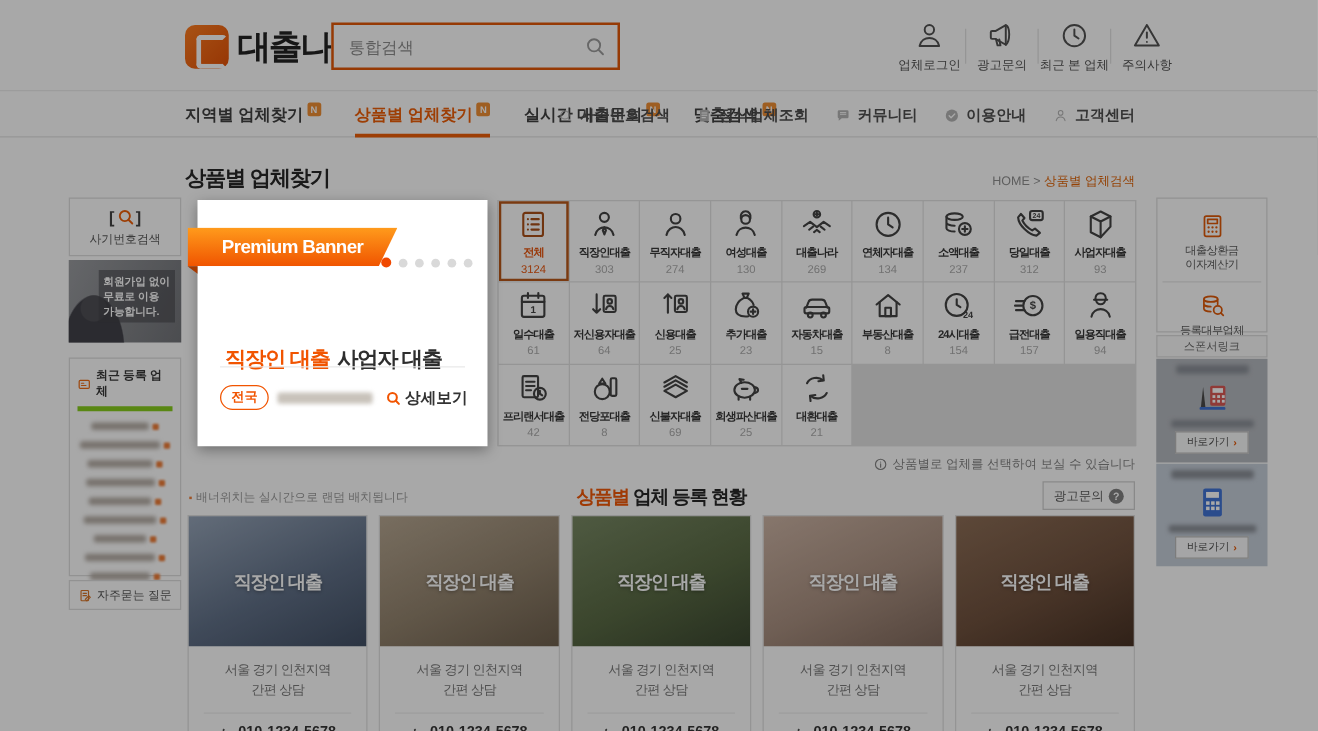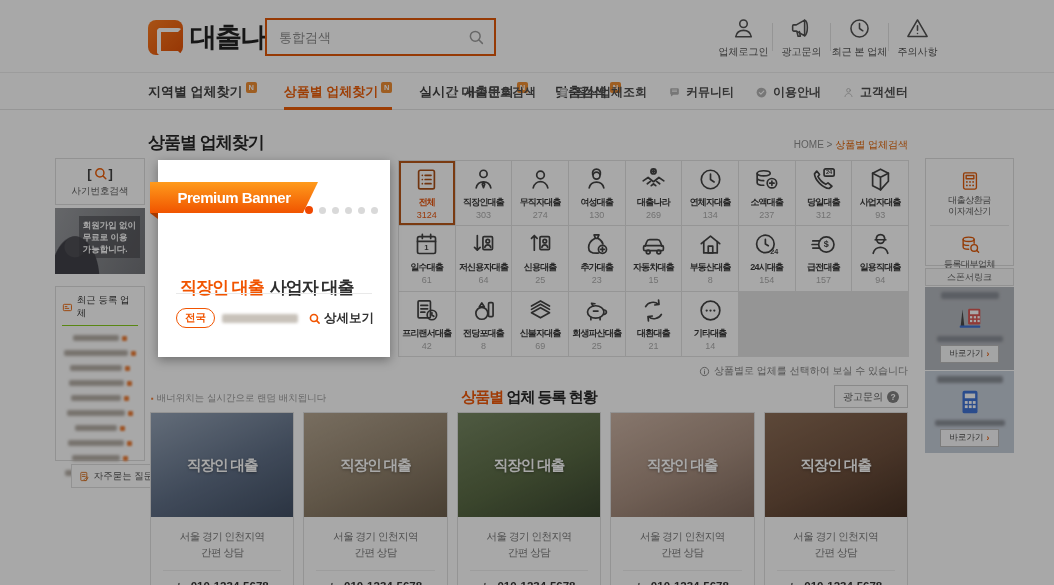--- a/index.html
+++ b/index.html
@@ -47,27 +47,27 @@
   
   .lbox { position:absolute; left:55px; width:90px; background:#fff; border:1px solid #ddd; }
   .fraud { top:158px; height:47px; display:flex; flex-direction:column; align-items:center; justify-content:center; gap:4px; cursor:pointer; }
   .fraud-ico { display:flex; align-items:center; gap:1px; color:#3c3c3c; font-size:13px; font-weight:bold; }
   .fraud-ico svg { width:15px; height:15px; color:#ee5a00; }
   .fraud-label { font-size:9.5px; color:#555; }
   .promo { position:absolute; left:55px; top:208px; width:90px; height:66px; background:linear-gradient(115deg,#97999d 0%,#6e7075 100%); overflow:hidden; cursor:pointer; }
   .promo-text { position:absolute; right:5px; top:8px; text-align:left; font-size:8.5px; font-weight:bold; color:#fff; line-height:12px; background:rgba(60,60,66,.55); padding:3px 4px; }
   .promo-person { position:absolute; left:-6px; bottom:-18px; width:52px; height:58px; background:radial-gradient(circle at 50% 22%, #4a4a50 0 10px, transparent 11px), radial-gradient(ellipse at 50% 80%, #3c3c44 0 24px, transparent 25px); }
   .recent { top:286px; height:175px; padding:7px 6px; }
-  .recent-head { display:flex; align-items:center; gap:4px; font-size:9.5px; font-weight:normal; color:#333; padding-bottom:5px; border-bottom:1px solid #84cc16; }
+  .recent-head { display:flex; align-items:center; gap:4px; font-size:9.5px; font-weight:bold; color:#333; padding-bottom:5px; border-bottom:4px solid #84cc16; }
   .recent-head svg { width:11px; height:11px; color:#ee6a10; }
   .recent-item { display:flex; align-items:center; justify-content:center; gap:3px; margin-top:9px; cursor:pointer; }
   .blurbar { background:#b4aca4; filter:blur(1.6px); border-radius:2px; }
   .recent-item .blurbar { height:6px; }
   .recent-item .ndot { width:5px; height:5px; background:#ef7b33; filter:blur(1px); border-radius:1px; }
-  .faq { top:464px; height:24px; display:flex; align-items:center; justify-content:center; gap:4px; font-size:9.5px; color:#555; cursor:pointer;margin-left:16px; }
+  .faq { top:464px; height:24px; display:flex; align-items:center; justify-content:center; gap:4px; font-size:9.5px; color:#555; cursor:pointer; }
   .faq svg { width:11px; height:11px; color:#d87020; }
 
   
   .premium { position:absolute; left:158px; top:160px; width:232px; height:197px; background:#fff; z-index:60; box-shadow:0 3px 10px rgba(0,0,0,.35); }
   .ribbon { position:absolute; left:-8px; top:22px; width:168px; height:31px; background:linear-gradient(180deg,#ff9b1c,#f05400); color:#fff; font-size:15px; font-weight:bold; display:flex; align-items:center; justify-content:center; clip-path:polygon(0 0,100% 0,calc(100% - 15px) 100%,0 100%); letter-spacing:-0.5px; }
   .ribbon-fold { position:absolute; left:-8px; top:53px; width:0; height:0; border-top:6px solid #a63a00; border-left:8px solid transparent; }
   .dots { position:absolute; right:12px; top:46px; display:flex; gap:6px; align-items:center; }
   .dot { width:7px; height:7px; border-radius:50%; background:#d9d9d9; cursor:pointer; }
   .dot.on { background:#f04800; width:8px; height:8px; }
   .prem-title { position:absolute; left:22px; top:80px; font-size:17px; font-weight:bold; letter-spacing:-1px;margin-top:36px; }
@@ -527,30 +527,20 @@
    </div>
       <div class="cat-cell">
      <span class="cat-ico"><svg viewBox="0 0 24 24" fill="none" stroke="currentColor" stroke-width="1.5" stroke-linecap="round" stroke-linejoin="round" style="width:100%;height:100%">
             <path d="M5 8.5C7 4.5 13 3.5 16.2 6.3"></path>
             <path d="M16.5 2.8l.4 3.8-3.8.5"></path>
             <path d="M19 15.5c-2 4-8 5-11.2 2.2"></path>
             <path d="M7.5 21.2l-.4-3.8 3.8-.5"></path>
           </svg></span>
      <span class="cat-label">대환대출</span>
      <span class="cat-count">21</span>
-   </div>
-      <div class="cat-cell">
-     <span class="cat-ico"><svg viewBox="0 0 24 24" fill="none" stroke="currentColor" stroke-width="1.5" stroke-linecap="round" stroke-linejoin="round" style="width:100%;height:100%">
-            <circle cx="12" cy="12" r="8.3"></circle>
-            <circle cx="8.6" cy="12" r="1" fill="currentColor" stroke="none"></circle>
-            <circle cx="12" cy="12" r="1" fill="currentColor" stroke="none"></circle>
-            <circle cx="15.4" cy="12" r="1" fill="currentColor" stroke="none"></circle>
-          </svg></span>
-     <span class="cat-label">기타대출</span>
-     <span class="cat-count">14</span>
    </div>
     </div>
   <div class="grid-note">
     <svg viewBox="0 0 24 24" fill="none" stroke="currentColor" stroke-width="2">
         <circle cx="12" cy="12" r="9"></circle>
         <path d="M12 8h.01M12 11v6" stroke-linecap="round"></path>
       </svg>
     <span>상품별로 업체를 선택하여 보실 수 있습니다</span>
   </div>
 

